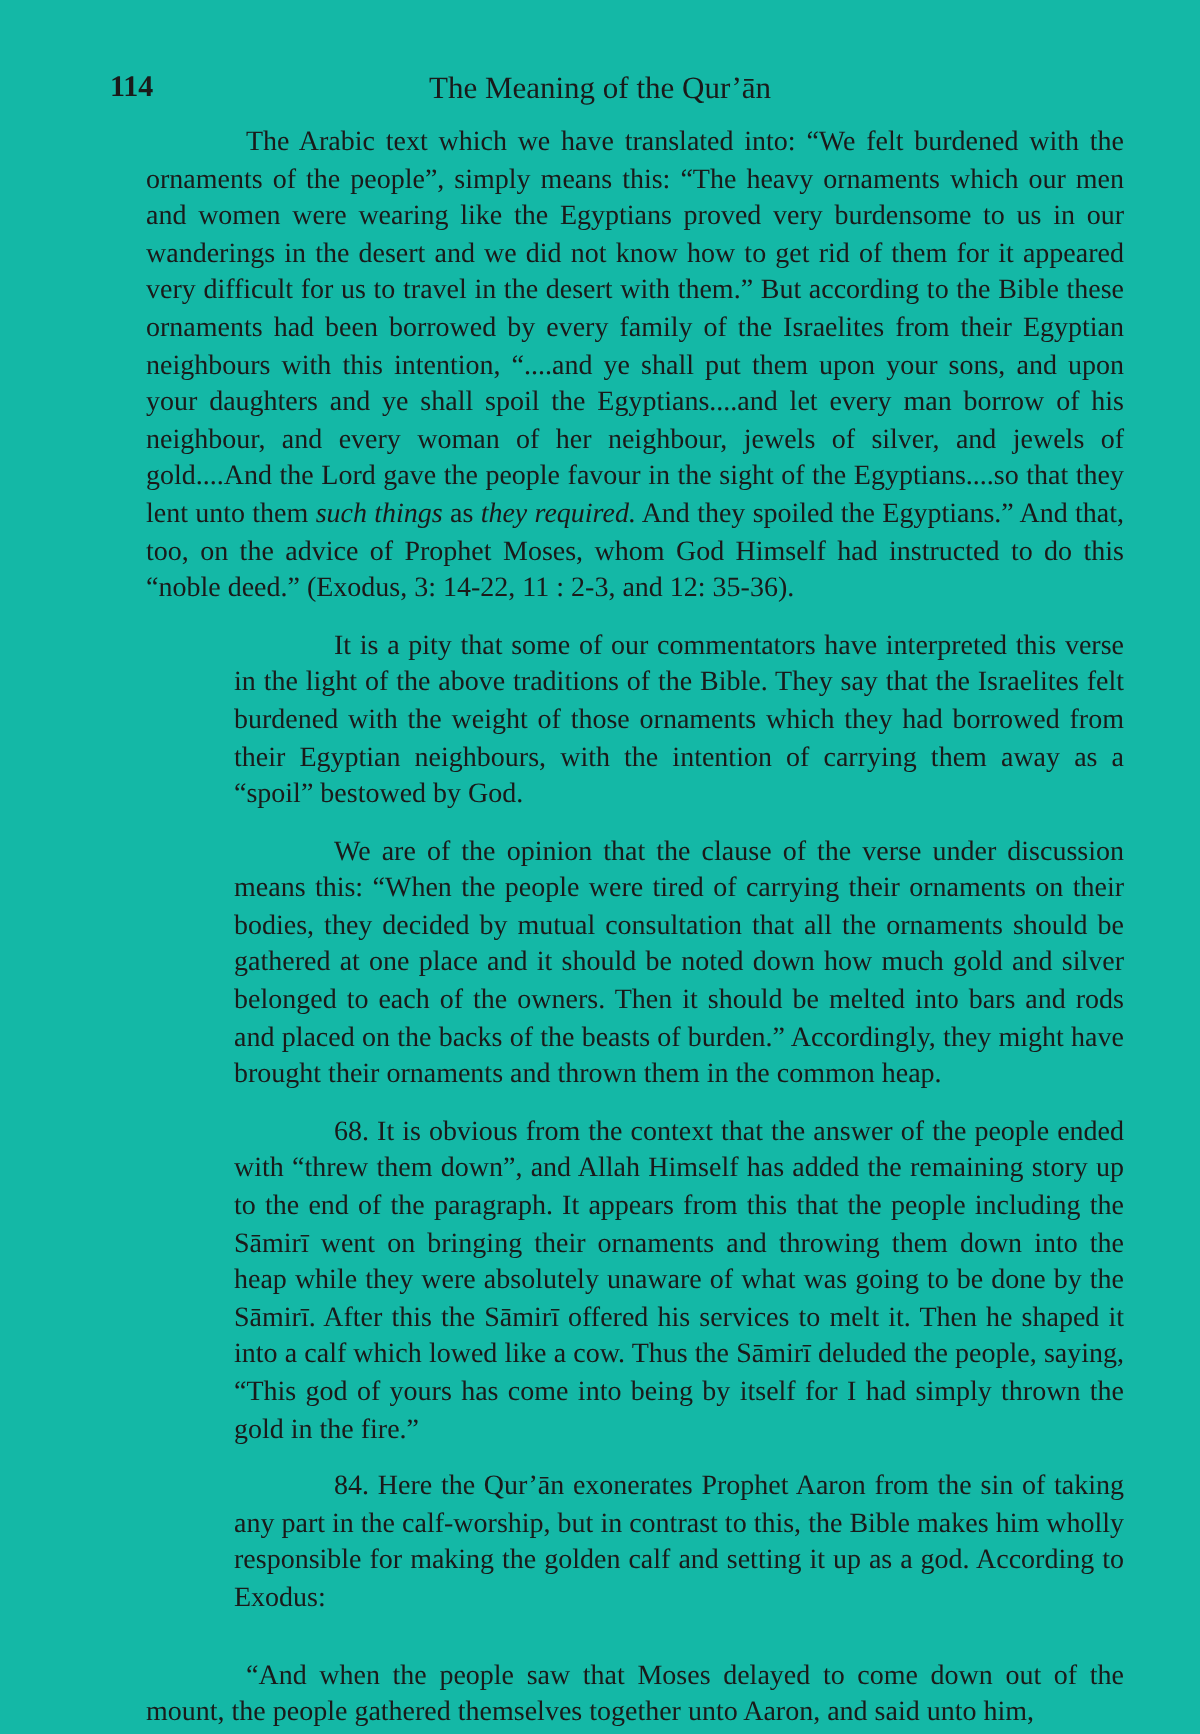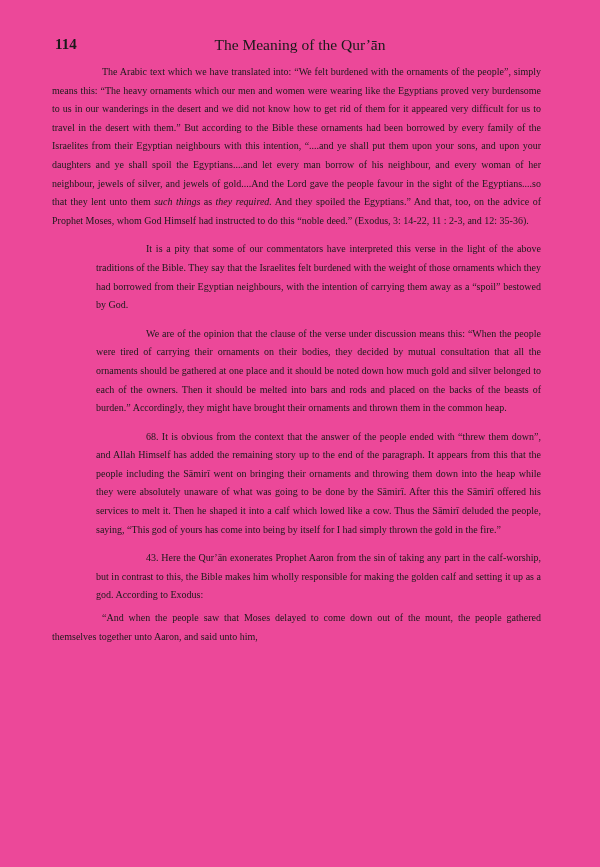--- a/index.html
+++ b/index.html
@@ -1,52 +1,52 @@
 <!DOCTYPE html>
 <html><head>
 <meta charset="utf-8">
 <style>
   html, body { margin: 0; padding: 0; background: #ffffff; }
   body { width: 600px; height: 867px; overflow: hidden; position: relative; }
   .page {
     position: absolute; left: 0; top: 0; width: 600px; height: 867px;
-    background: #ec4899;
+    background: #14b8a6;
     font-family: "Liberation Serif", serif;
     color: #1a1a1a;
   }
   .header {
     position: absolute; top: 36px; left: 55px; width: 490px; height: 20px;
   }
   .page-number {
     position: absolute; left: 0; top: 0;
     font-weight: bold; font-size: 15px;
   }
   .running-title {
     position: absolute; left: 0; width: 490px; top: 0;
     text-align: center; font-size: 15.5px;
   }
   .body {
-    position: absolute; left: 52px; top: 63px; width: 489px;
-    font-size: 10px; line-height: 18.6px; text-align: justify;
+    position: absolute; left: 73px; top: 63px; width: 489px;
+    font-size: 14px; line-height: 18.6px; text-align: justify;
   }
   .para { margin: 0; text-indent: 50px; }
   .para.gap { margin-top: 10px; margin-left: 44px; }
-  .para.gap-lg { margin-top: 4px; }
+  .para.gap-lg { margin-top: 20px; }
   i { font-style: italic; }
 </style>
 </head>
 <body>
 
 <div class="page">
   <div class="header">
     <span class="page-number">114</span>
     <span class="running-title">The Meaning of the Qur’ān</span>
   </div>
 
   <div class="body">
     <p class="para"><span>The Arabic text which we have translated into: “We felt burdened with the ornaments of the people”, simply means this: “The heavy ornaments which our men and women were wearing like the Egyptians proved very burdensome to us in our wanderings in the desert and we did not know how to get rid of them for it appeared very difficult for us to travel in the desert with them.” But according to the Bible these ornaments had been borrowed by every family of the Israelites from their Egyptian neighbours with this intention, “....and ye shall put them upon your sons, and upon your daughters and ye shall spoil the Egyptians....and let every man borrow of his neighbour, and every woman of her neighbour, jewels of silver, and jewels of gold....And the Lord gave the people favour in the sight of the Egyptians....so that they lent unto them </span><i>such things</i><span> as </span><i>they required.</i><span> And they spoiled the Egyptians.” And that, too, on the advice of Prophet Moses, whom God Himself had instructed to do this “noble deed.” (Exodus, 3: 14-22, 11 : 2-3, and 12: 35-36).</span></p>
     <p class="para gap">It is a pity that some of our commentators have interpreted this verse in the light of the above traditions of the Bible. They say that the Israelites felt burdened with the weight of those ornaments which they had borrowed from their Egyptian neighbours, with the intention of carrying them away as a “spoil” bestowed by God.</p>
     <p class="para gap">We are of the opinion that the clause of the verse under discussion means this: “When the people were tired of carrying their ornaments on their bodies, they decided by mutual consultation that all the ornaments should be gathered at one place and it should be noted down how much gold and silver belonged to each of the owners. Then it should be melted into bars and rods and placed on the backs of the beasts of burden.” Accordingly, they might have brought their ornaments and thrown them in the common heap.</p>
     <p class="para gap">68. It is obvious from the context that the answer of the people ended with “threw them down”, and Allah Himself has added the remaining story up to the end of the paragraph. It appears from this that the people including the Sāmirī went on bringing their ornaments and throwing them down into the heap while they were absolutely unaware of what was going to be done by the Sāmirī. After this the Sāmirī offered his services to melt it. Then he shaped it into a calf which lowed like a cow. Thus the Sāmirī deluded the people, saying, “This god of yours has come into being by itself for I had simply thrown the gold in the fire.”</p>
-    <p class="para gap">43. Here the Qur’ān exonerates Prophet Aaron from the sin of taking any part in the calf-worship, but in contrast to this, the Bible makes him wholly responsible for making the golden calf and setting it up as a god. According to Exodus:</p>
+    <p class="para gap">84. Here the Qur’ān exonerates Prophet Aaron from the sin of taking any part in the calf-worship, but in contrast to this, the Bible makes him wholly responsible for making the golden calf and setting it up as a god. According to Exodus:</p>
     <p class="para gap-lg">“And when the people saw that Moses delayed to come down out of the mount, the people gathered themselves together unto Aaron, and said unto him,</p>
   </div>
 </div>
 
 </body></html>

